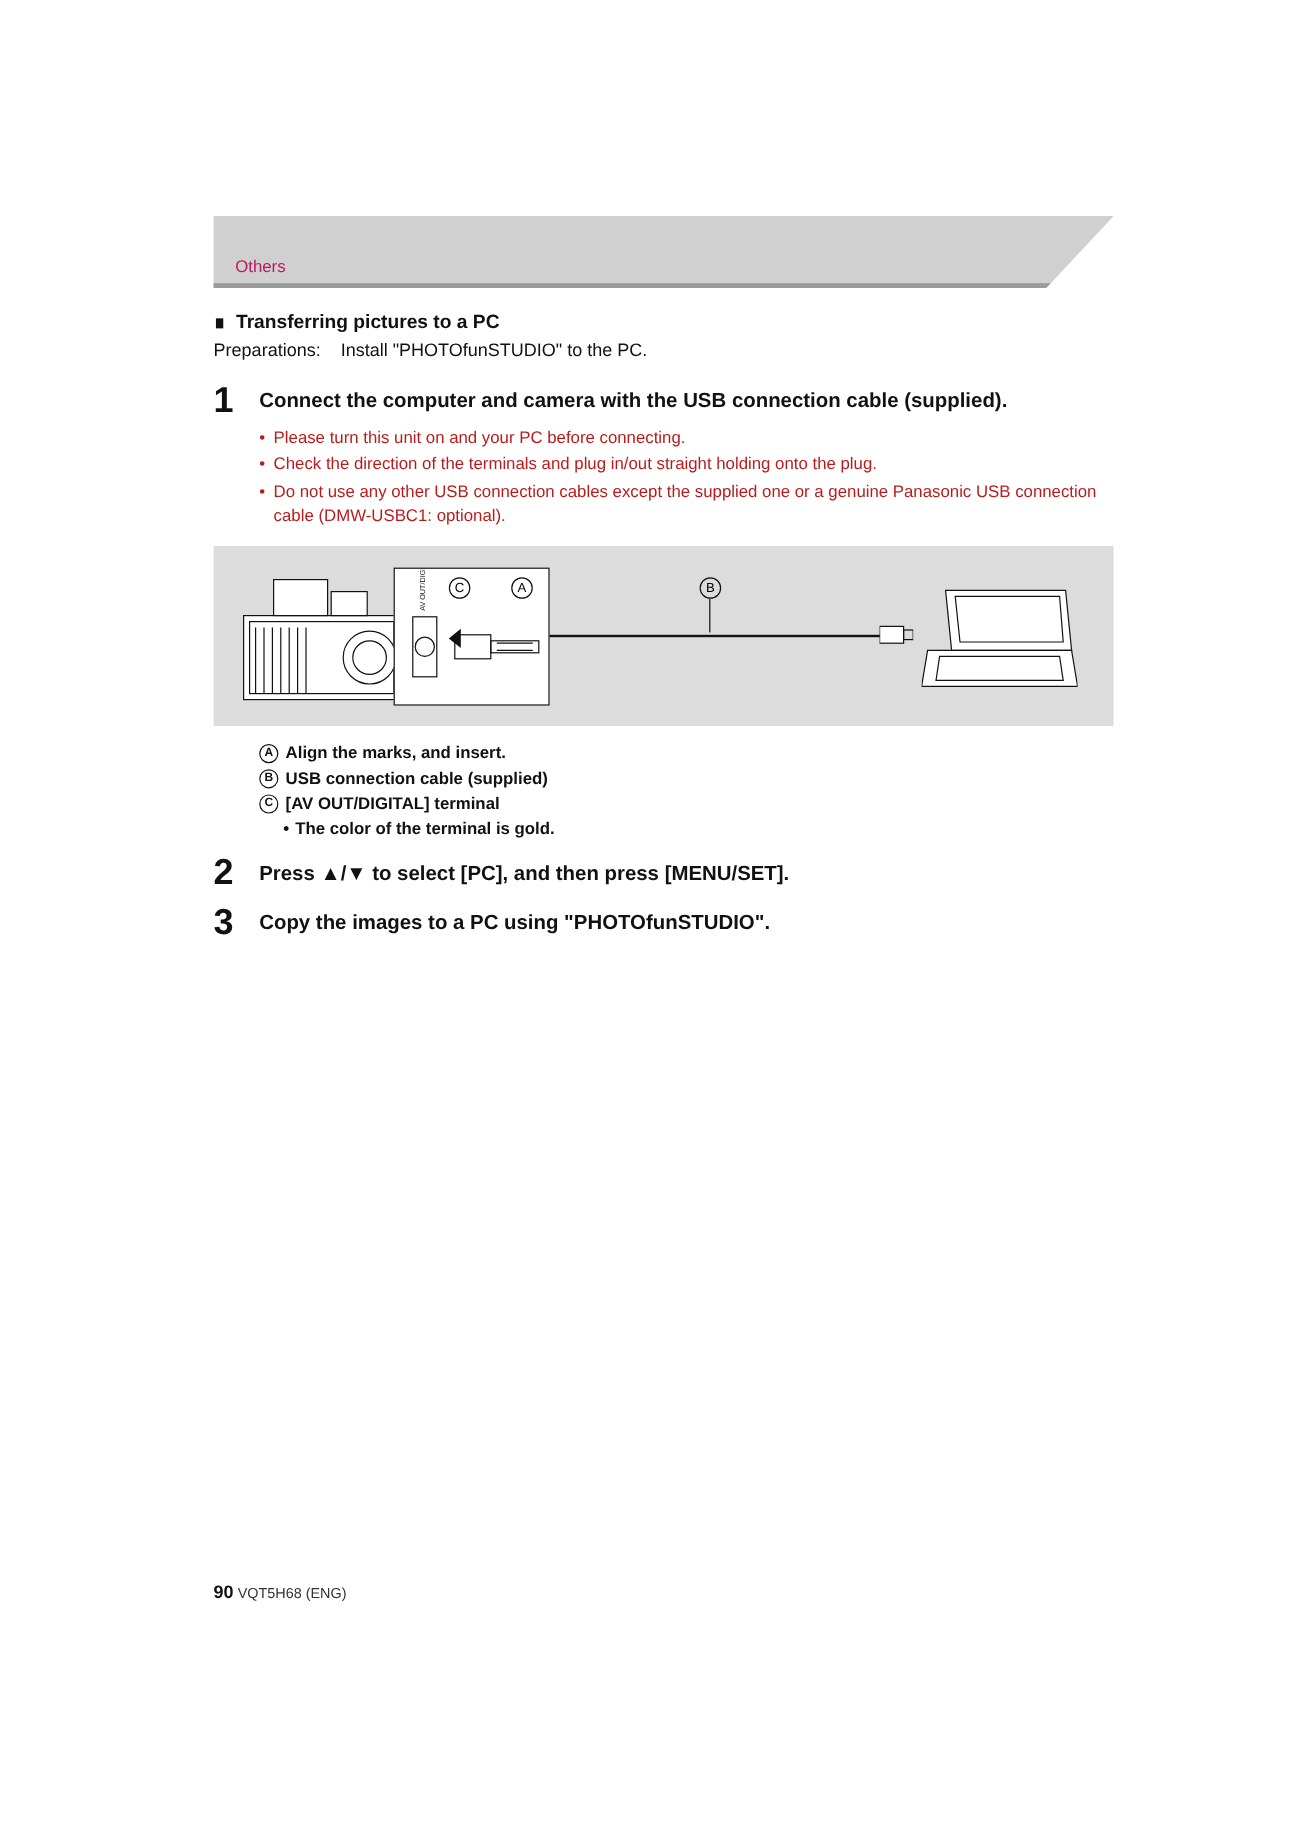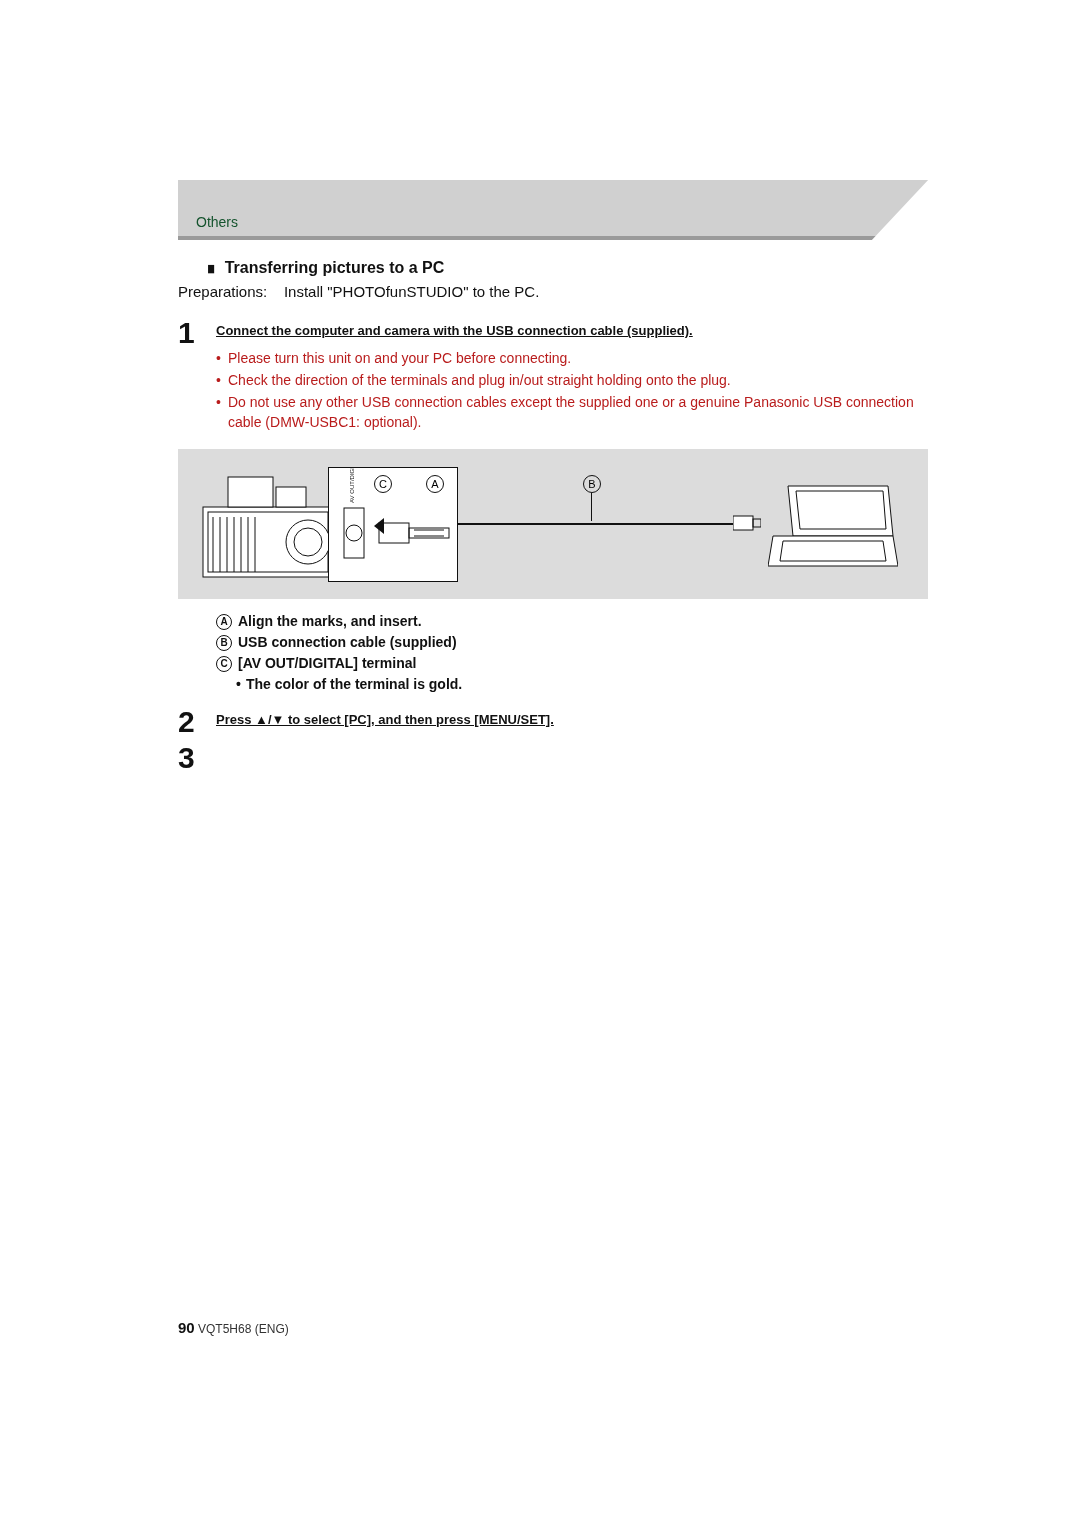--- a/index.html
+++ b/index.html
@@ -42,28 +42,27 @@
       bottom: 0;
       width: 100%;
       height: 4px;
       background: #9a9a9a;
     }
     .header-band .label {
       position: absolute;
       left: 18px;
       bottom: 10px;
       font-size: 14px;
-      color: #14532d;
+      color: #be185d;
     }
     .section-title {
       font-size: 16px;
       font-weight: bold;
       color: #111;
       margin-bottom: 6px;
-      margin-left: 28px;
     }
     .section-title .square {
       font-size: 16px;
       margin-right: 4px;
     }
     .prep-line {
       font-size: 15px;
       color: #111;
       margin-bottom: 18px;
     }
@@ -77,26 +76,25 @@
       font-weight: bold;
       width: 38px;
       line-height: 1;
       color: #111;
     }
     .step-body {
       flex: 1;
       padding-top: 4px;
     }
     .step-heading {
-      font-size: 13px;
+      font-size: 17px;
       font-weight: bold;
       color: #111;
       line-height: 1.35;
       margin-bottom: 8px;
-      text-decoration: underline;
     }
     .bullet-list {
       list-style: none;
       padding-left: 0;
     }
     .bullet-list li {
       font-size: 14px;
       color: #b91c1c;
       line-height: 1.45;
       position: relative;
@@ -301,20 +299,21 @@
   <div class="step-row">
     <div class="step-num">2</div>
     <div class="step-body">
       <div class="step-heading">Press ▲/▼ to select [PC], and then press [MENU/SET].</div>
     </div>
   </div>
 
   <div class="step-row">
     <div class="step-num">3</div>
     <div class="step-body">
+      <div class="step-heading">Copy the images to a PC using "PHOTOfunSTUDIO".</div>
     </div>
   </div>
 
 </div>
 
 <div class="footer">
   <span class="pnum">90</span>
   <span>VQT5H68 (ENG)</span>
 </div>
 

